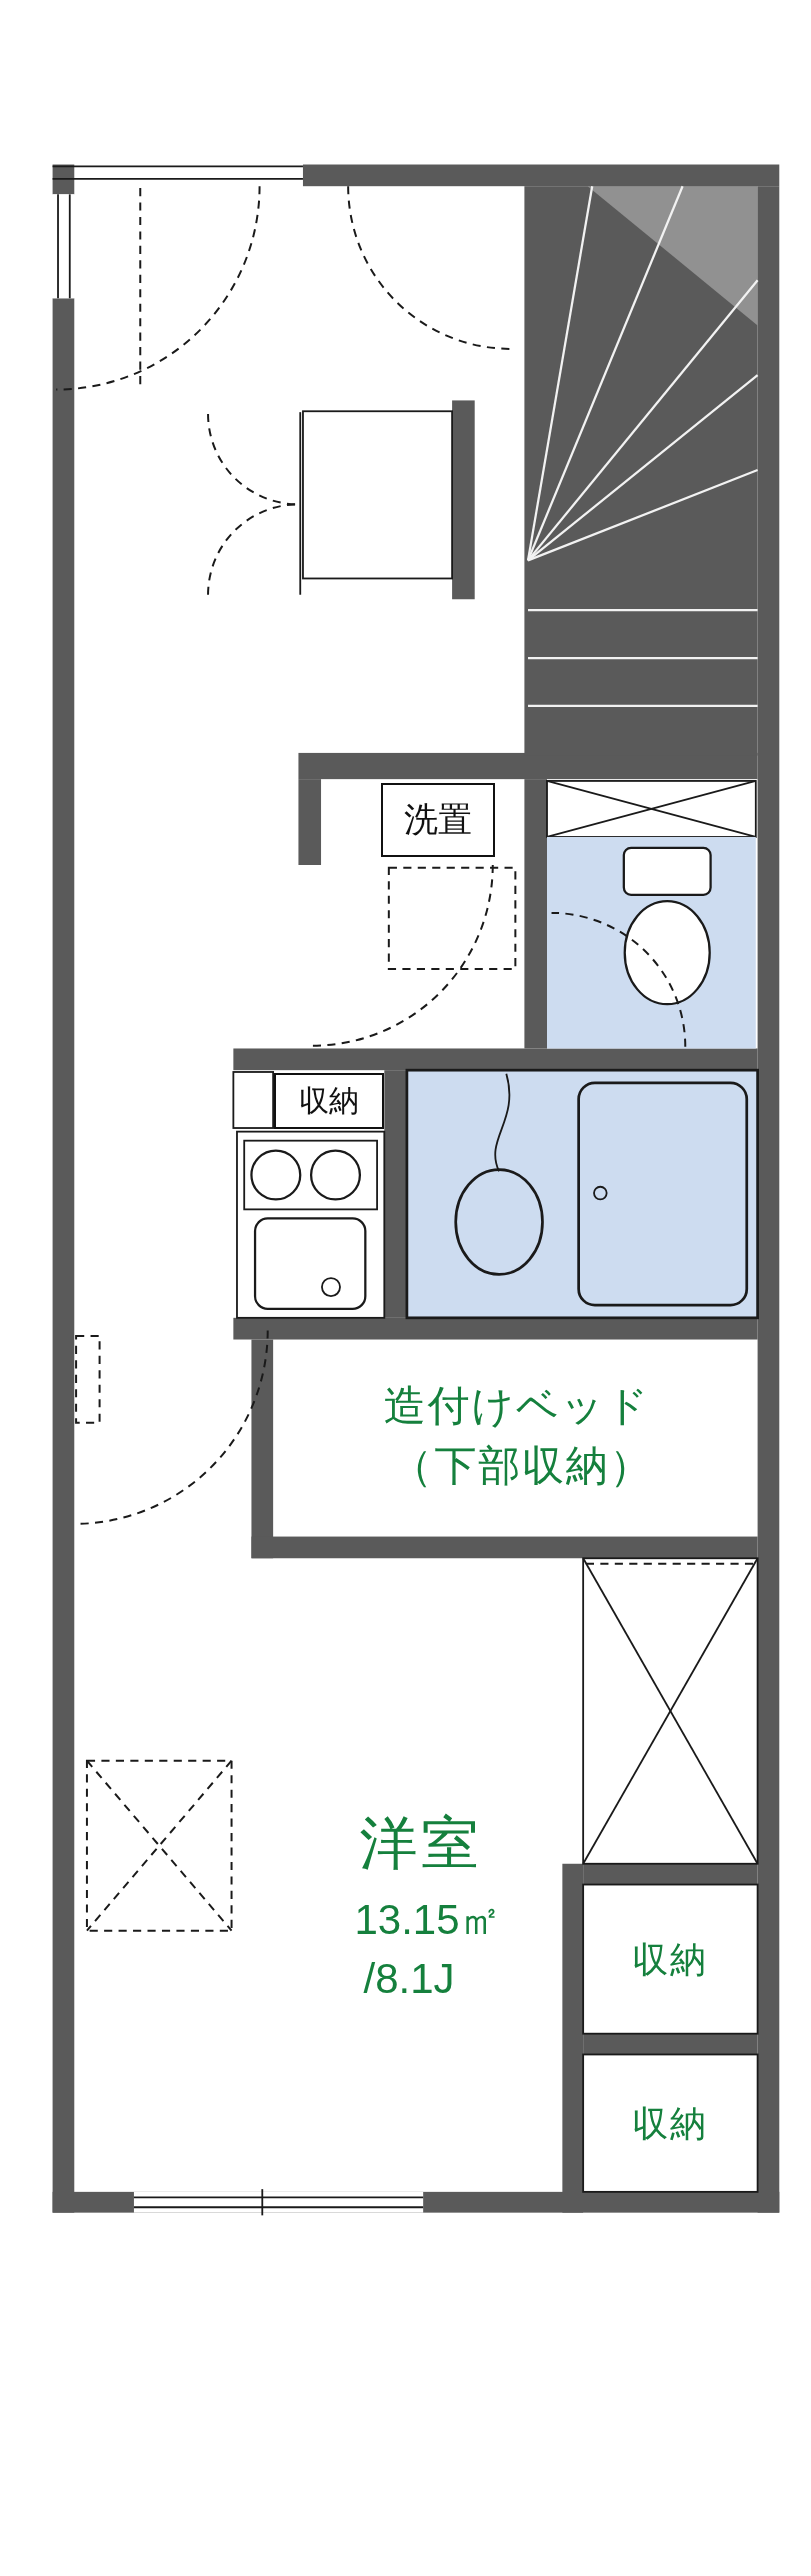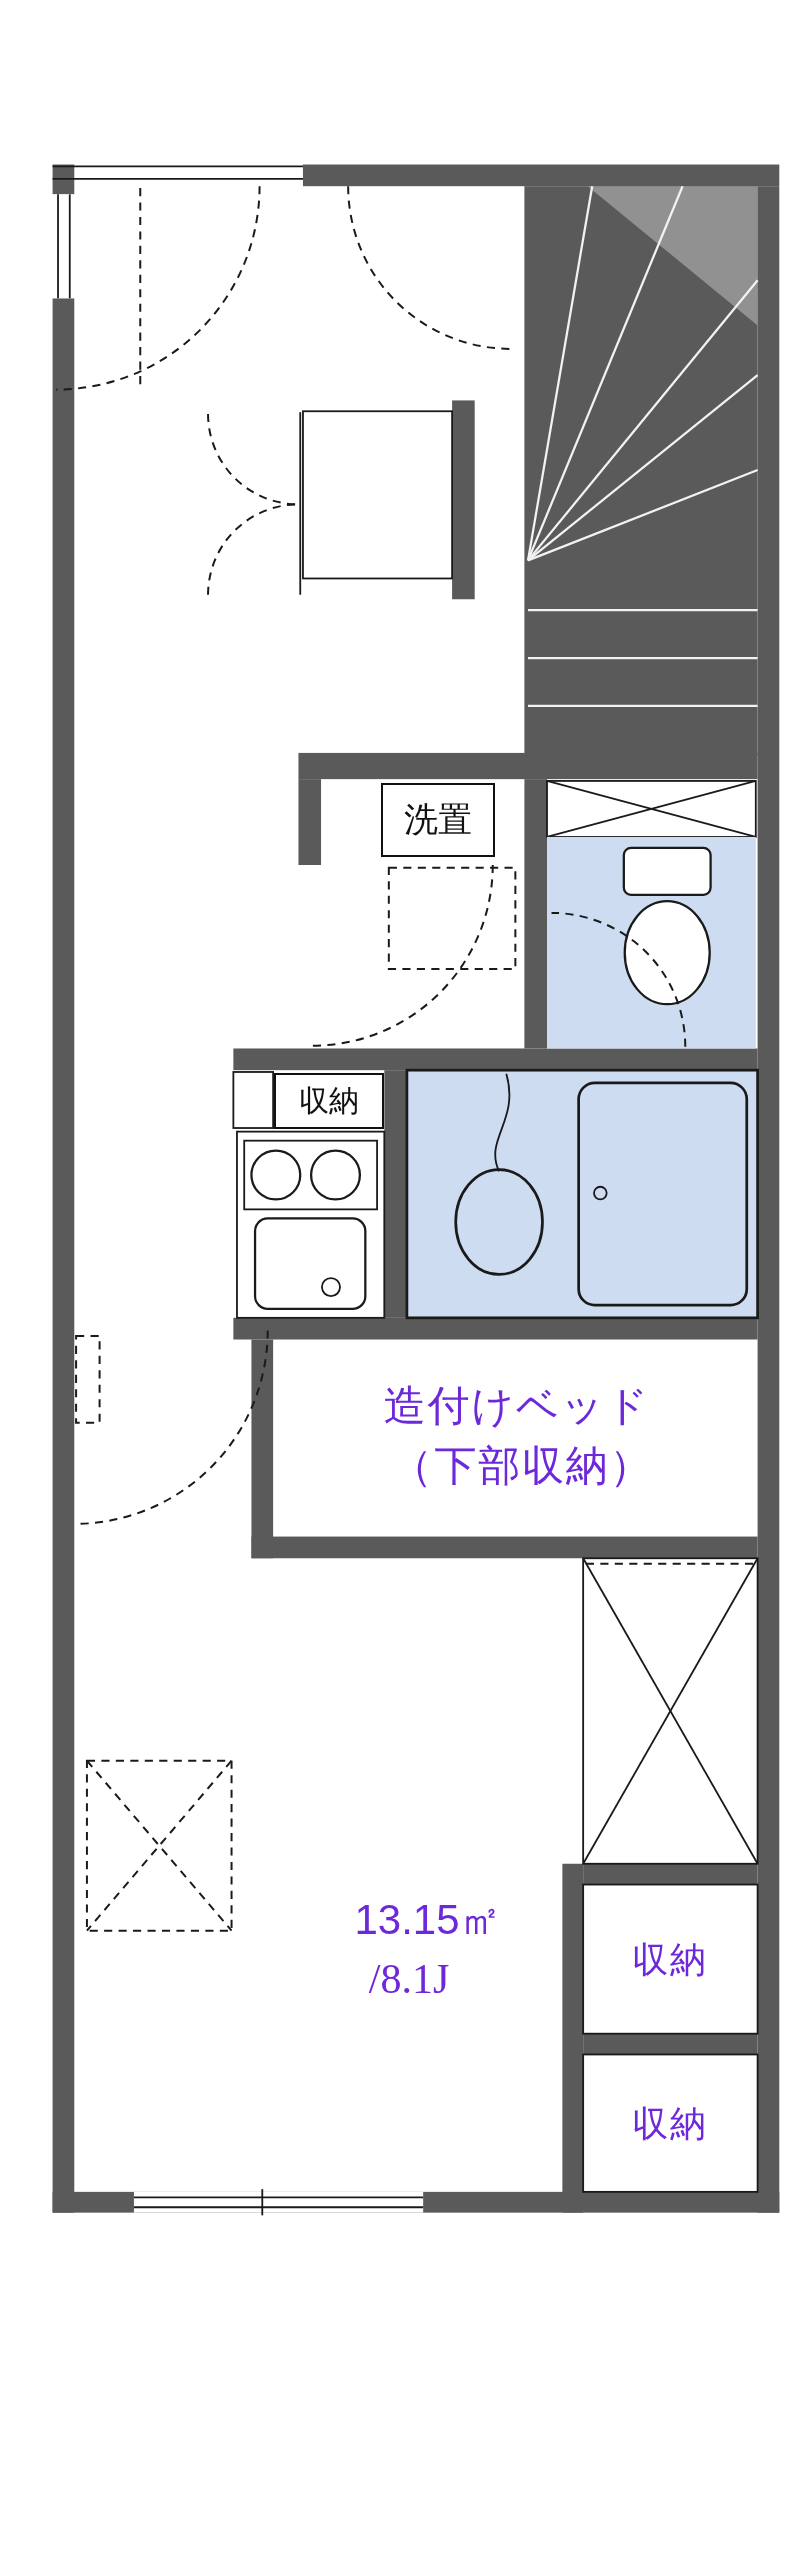--- a/index.html
+++ b/index.html
@@ -22,21 +22,21 @@
   .dash{stroke:#1a1a1a;stroke-width:2.2;fill:none;stroke-dasharray:9 7;}
   .stairline{stroke:#f2f2f2;stroke-width:2.5;fill:none;}
   .fixture{fill:#ffffff;stroke:#1a1a1a;stroke-width:2.5;}
   .fixture-open{fill:none;stroke:#1a1a1a;stroke-width:3;}
   
   .label{
     position:absolute;
     transform:translate(-50%,-50%);
     white-space:nowrap;
     text-align:center;
-    color:#6d28d9;
+    color:#15803d;
   }
   .boxed{
     position:absolute;
     display:flex;align-items:center;justify-content:center;
     background:#ffffff;border:2.7px solid #111;
     box-sizing:border-box;
   }
   .t-washer{font-size:34px;}
   .t-storage-kitchen{font-size:30px;}
   .t-bed{font-size:42px;letter-spacing:1.8px;}
@@ -164,20 +164,21 @@
     <span>洗置</span>
   </div>
 
   <div class="boxed t-storage-kitchen" style="left:274px;top:1073px;width:110px;height:56px;">
     <span>収納</span>
   </div>
 
   <div class="label t-bed" style="left:517px;top:1406px;">造付けベッド</div>
   <div class="label t-bed" style="left:522px;top:1466px;">（下部収納）</div>
 
+  <div class="label t-room" style="left:421px;top:1844px;">洋室</div>
   <div class="label t-area" style="left:428px;top:1920px;">13.15㎡</div>
-  <div class="label t-area" style="left:409px;top:1979px;font-family:Liberation Serif, serif;">/8.1J</div>
+  <div class="label t-area" style="left:409px;top:1979px;">/8.1J</div>
 
   <div class="label t-closet" style="left:670px;top:1960px;">収納</div>
   <div class="label t-closet" style="left:670px;top:2124px;">収納</div>
 
 </div>
 
 
 </body></html>

